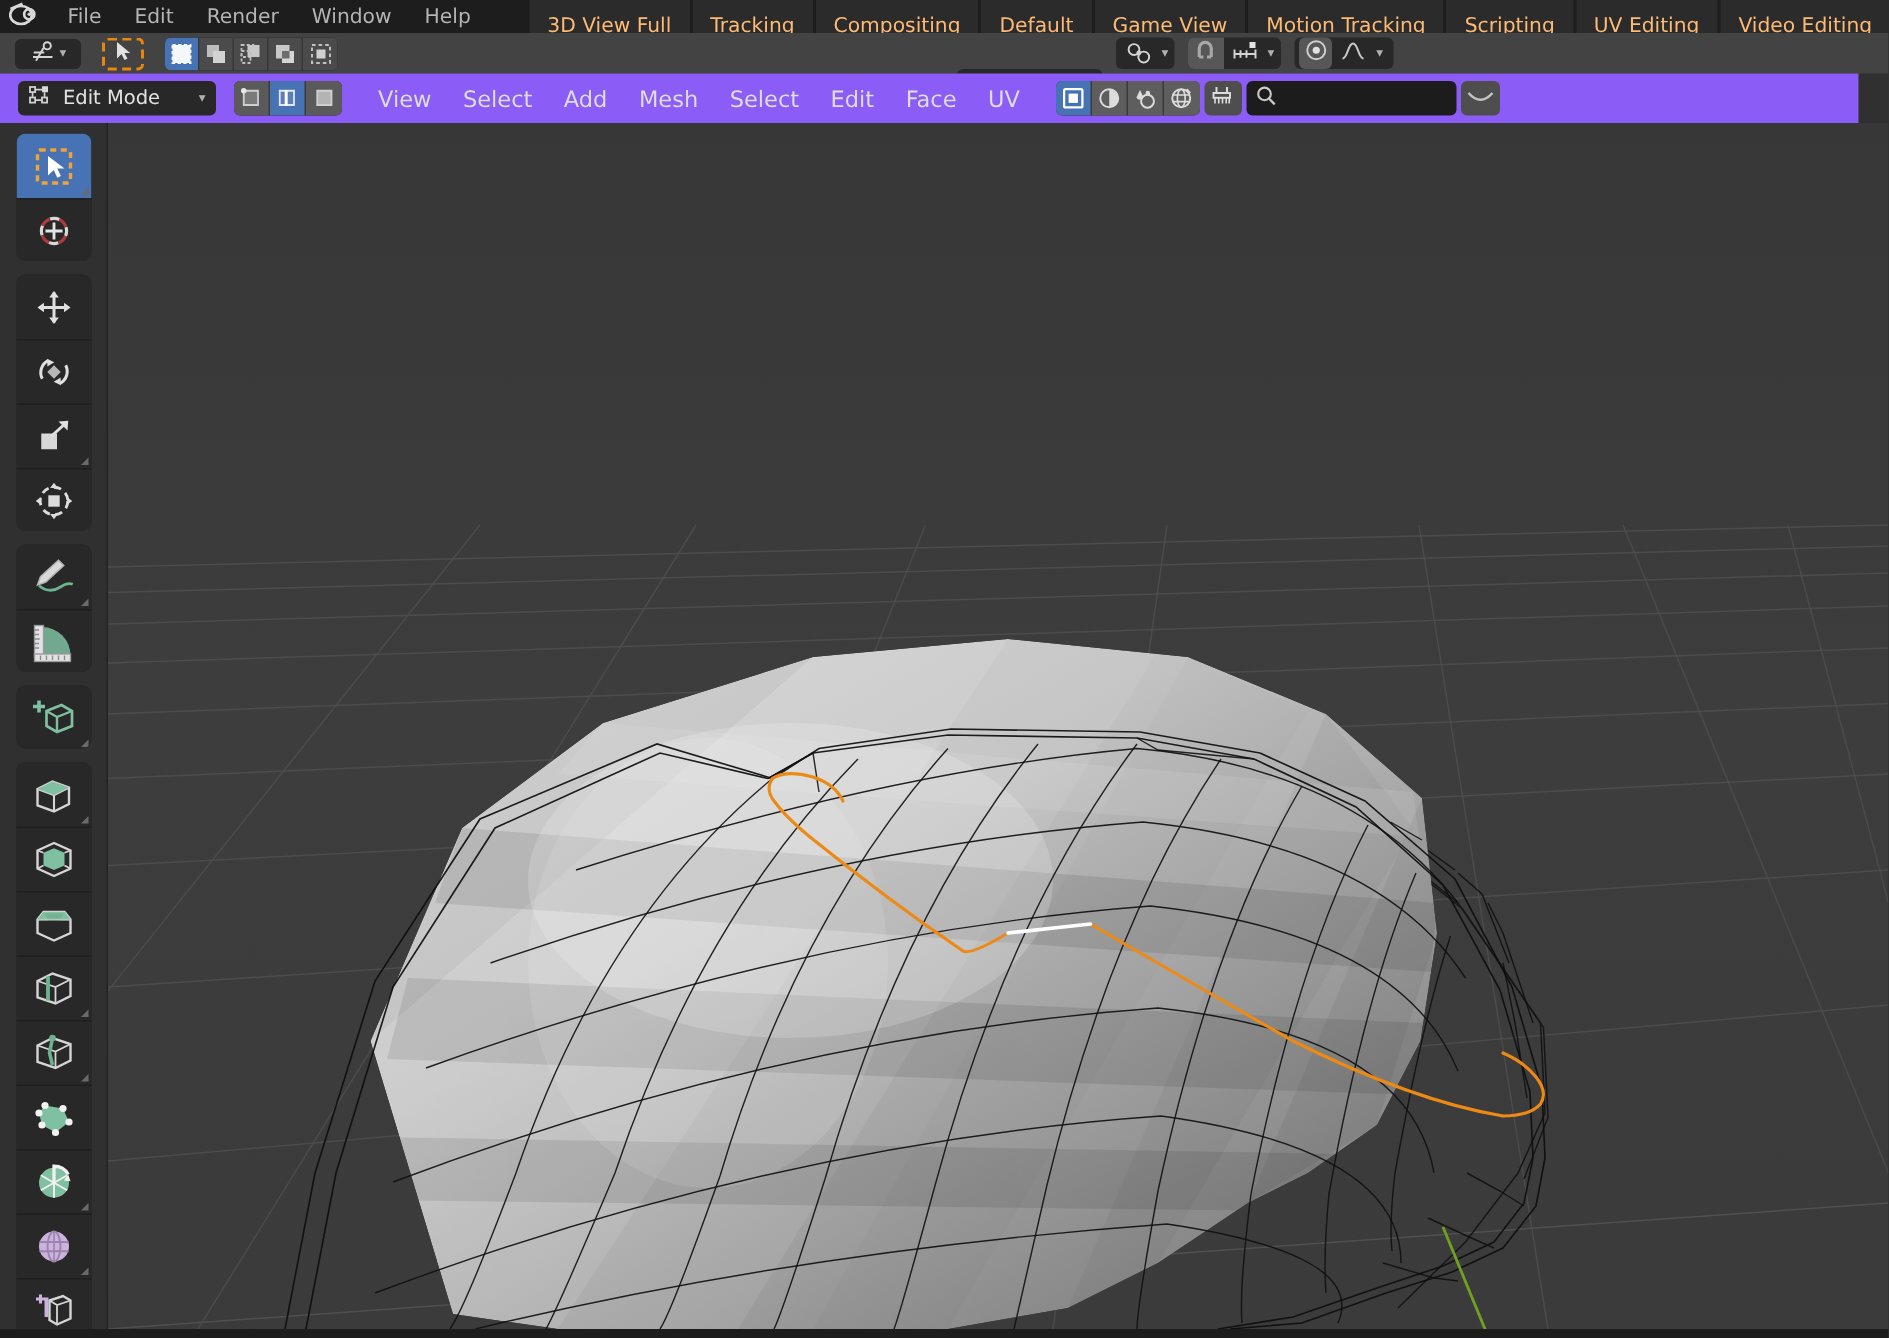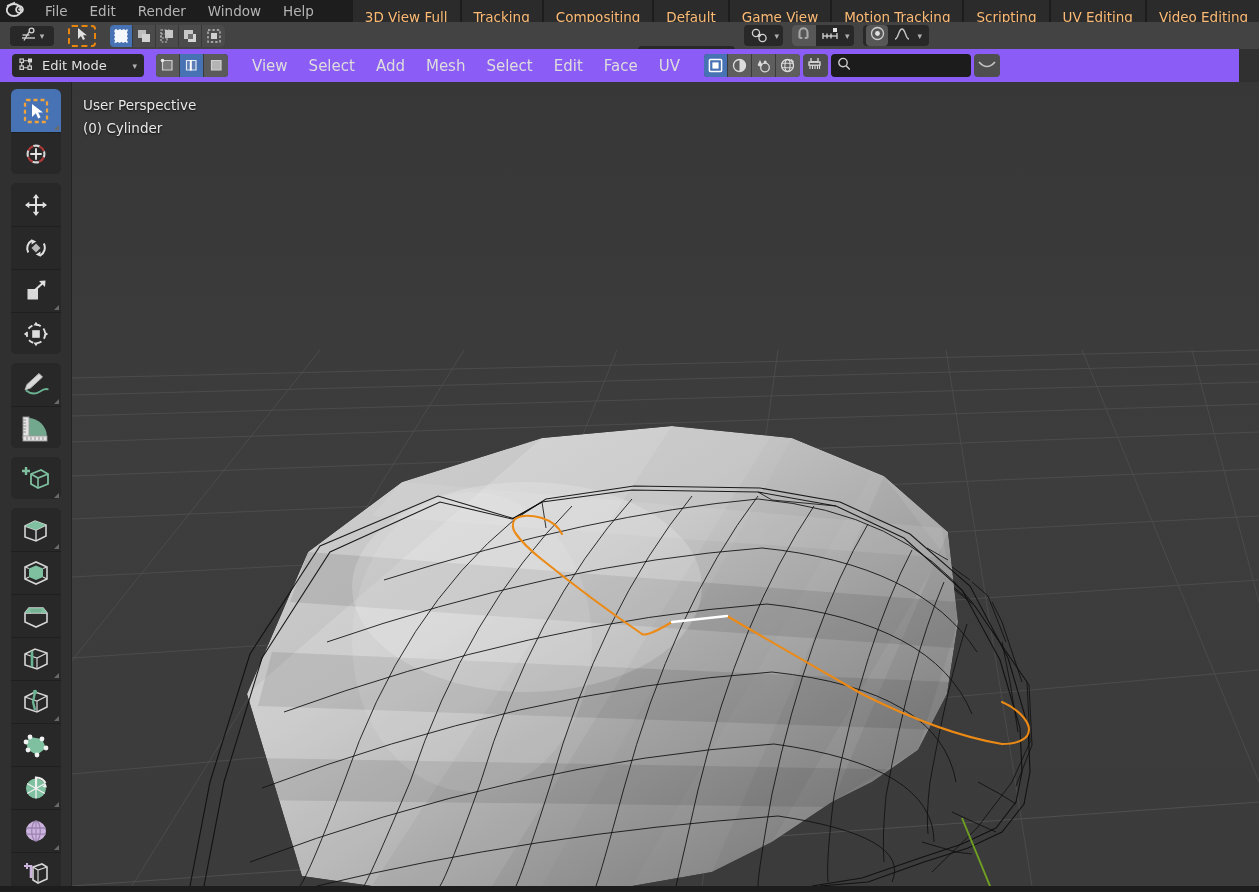--- a/index.html
+++ b/index.html
@@ -777,22 +777,18 @@
       <path d="M443 437 Q438 444 444 452 Q452 463 468 476" stroke="#ec8a15" stroke-width="2.1" fill="none" stroke-linecap="round"></path>
       <path d="M468 476 Q520 518 570 552 Q575 555 600 540" stroke="#ec8a15" stroke-width="2.1" fill="none"></path>
       <path d="M655 534 Q720 572 790 612 Q870 652 930 662" stroke="#ec8a15" stroke-width="2.1" fill="none"></path>
       <path d="M930 662 Q948 662 955 654 Q960 646 952 636 Q944 626 930 620" stroke="#ec8a15" stroke-width="2.1" fill="none" stroke-linecap="round"></path>
 
       <path d="M600 540 L655 534" stroke="#ffffff" stroke-width="2.4" fill="none" stroke-linecap="round"></path>
 
       <path d="M890 736 L955 894" stroke="#6fa021" stroke-width="1.9" fill="none"></path>
     </svg>
 
-    <div class="vp-text">
-      <div class="vp-line">User Perspective</div>
-      <div class="vp-line">(0) Cylinder</div>
-    </div>
   </div>
 
 
   <div class="statusbar"></div>
 
 </div>
 
 </body></html>

